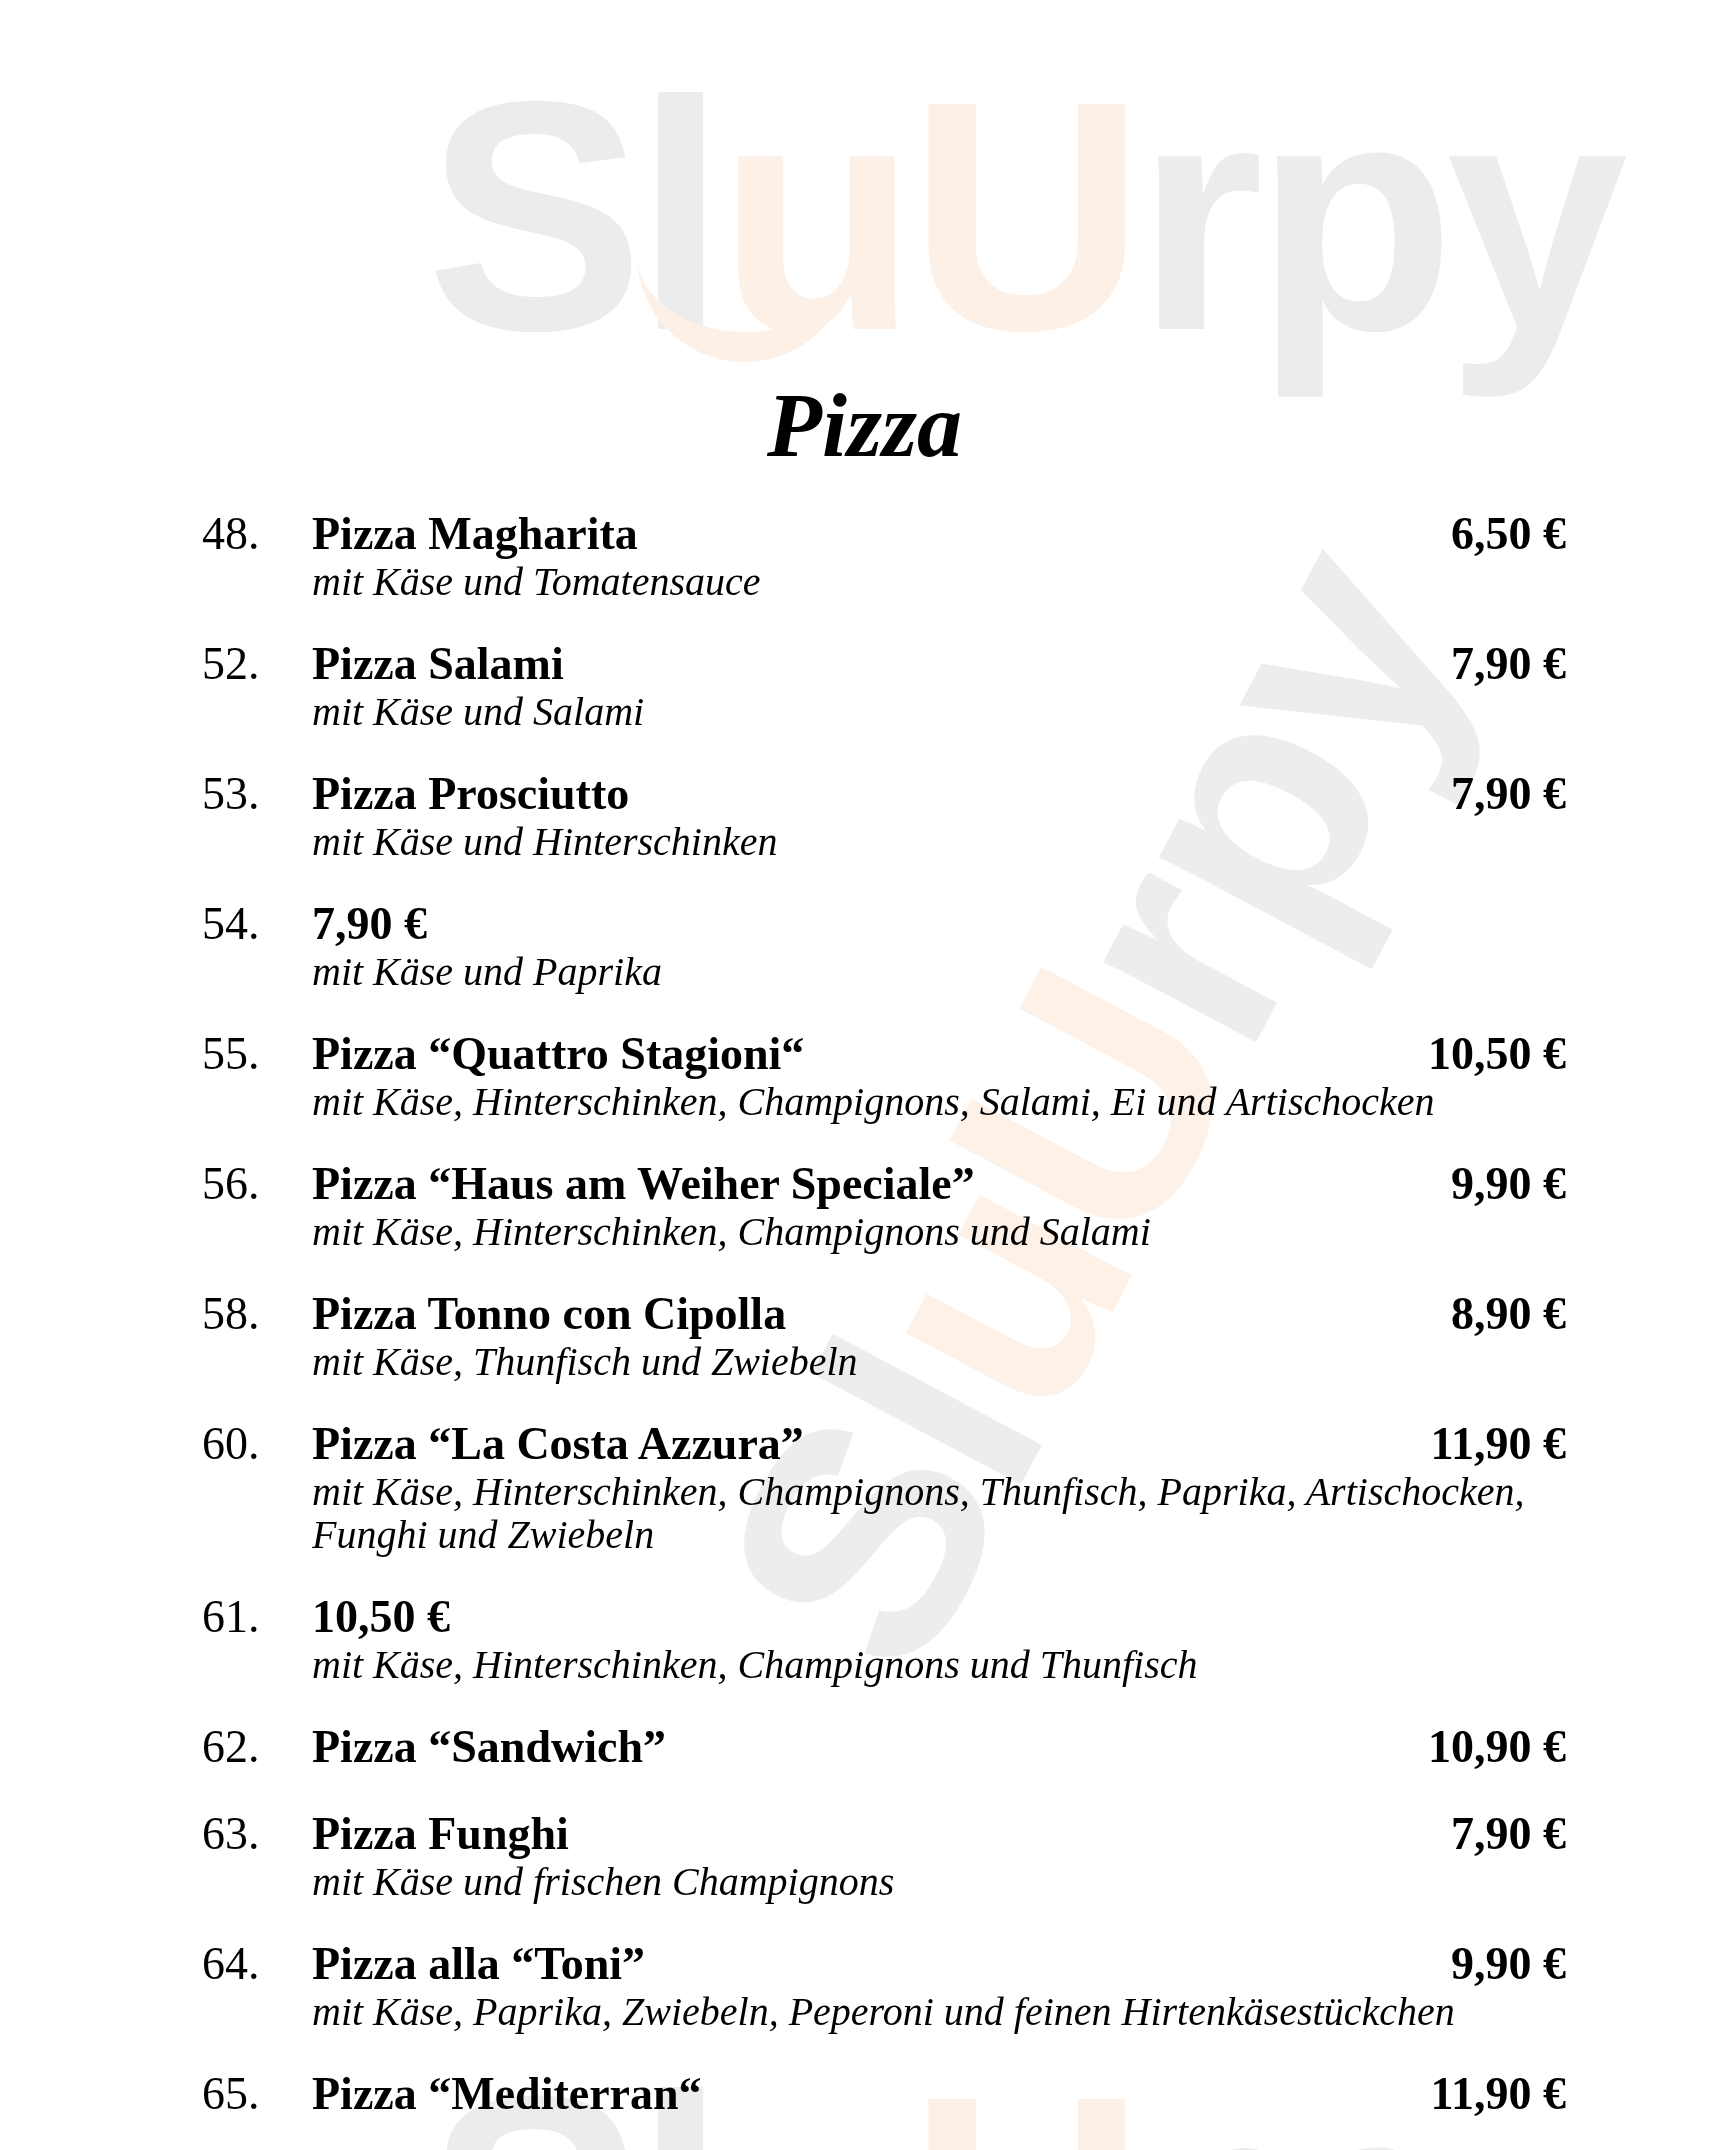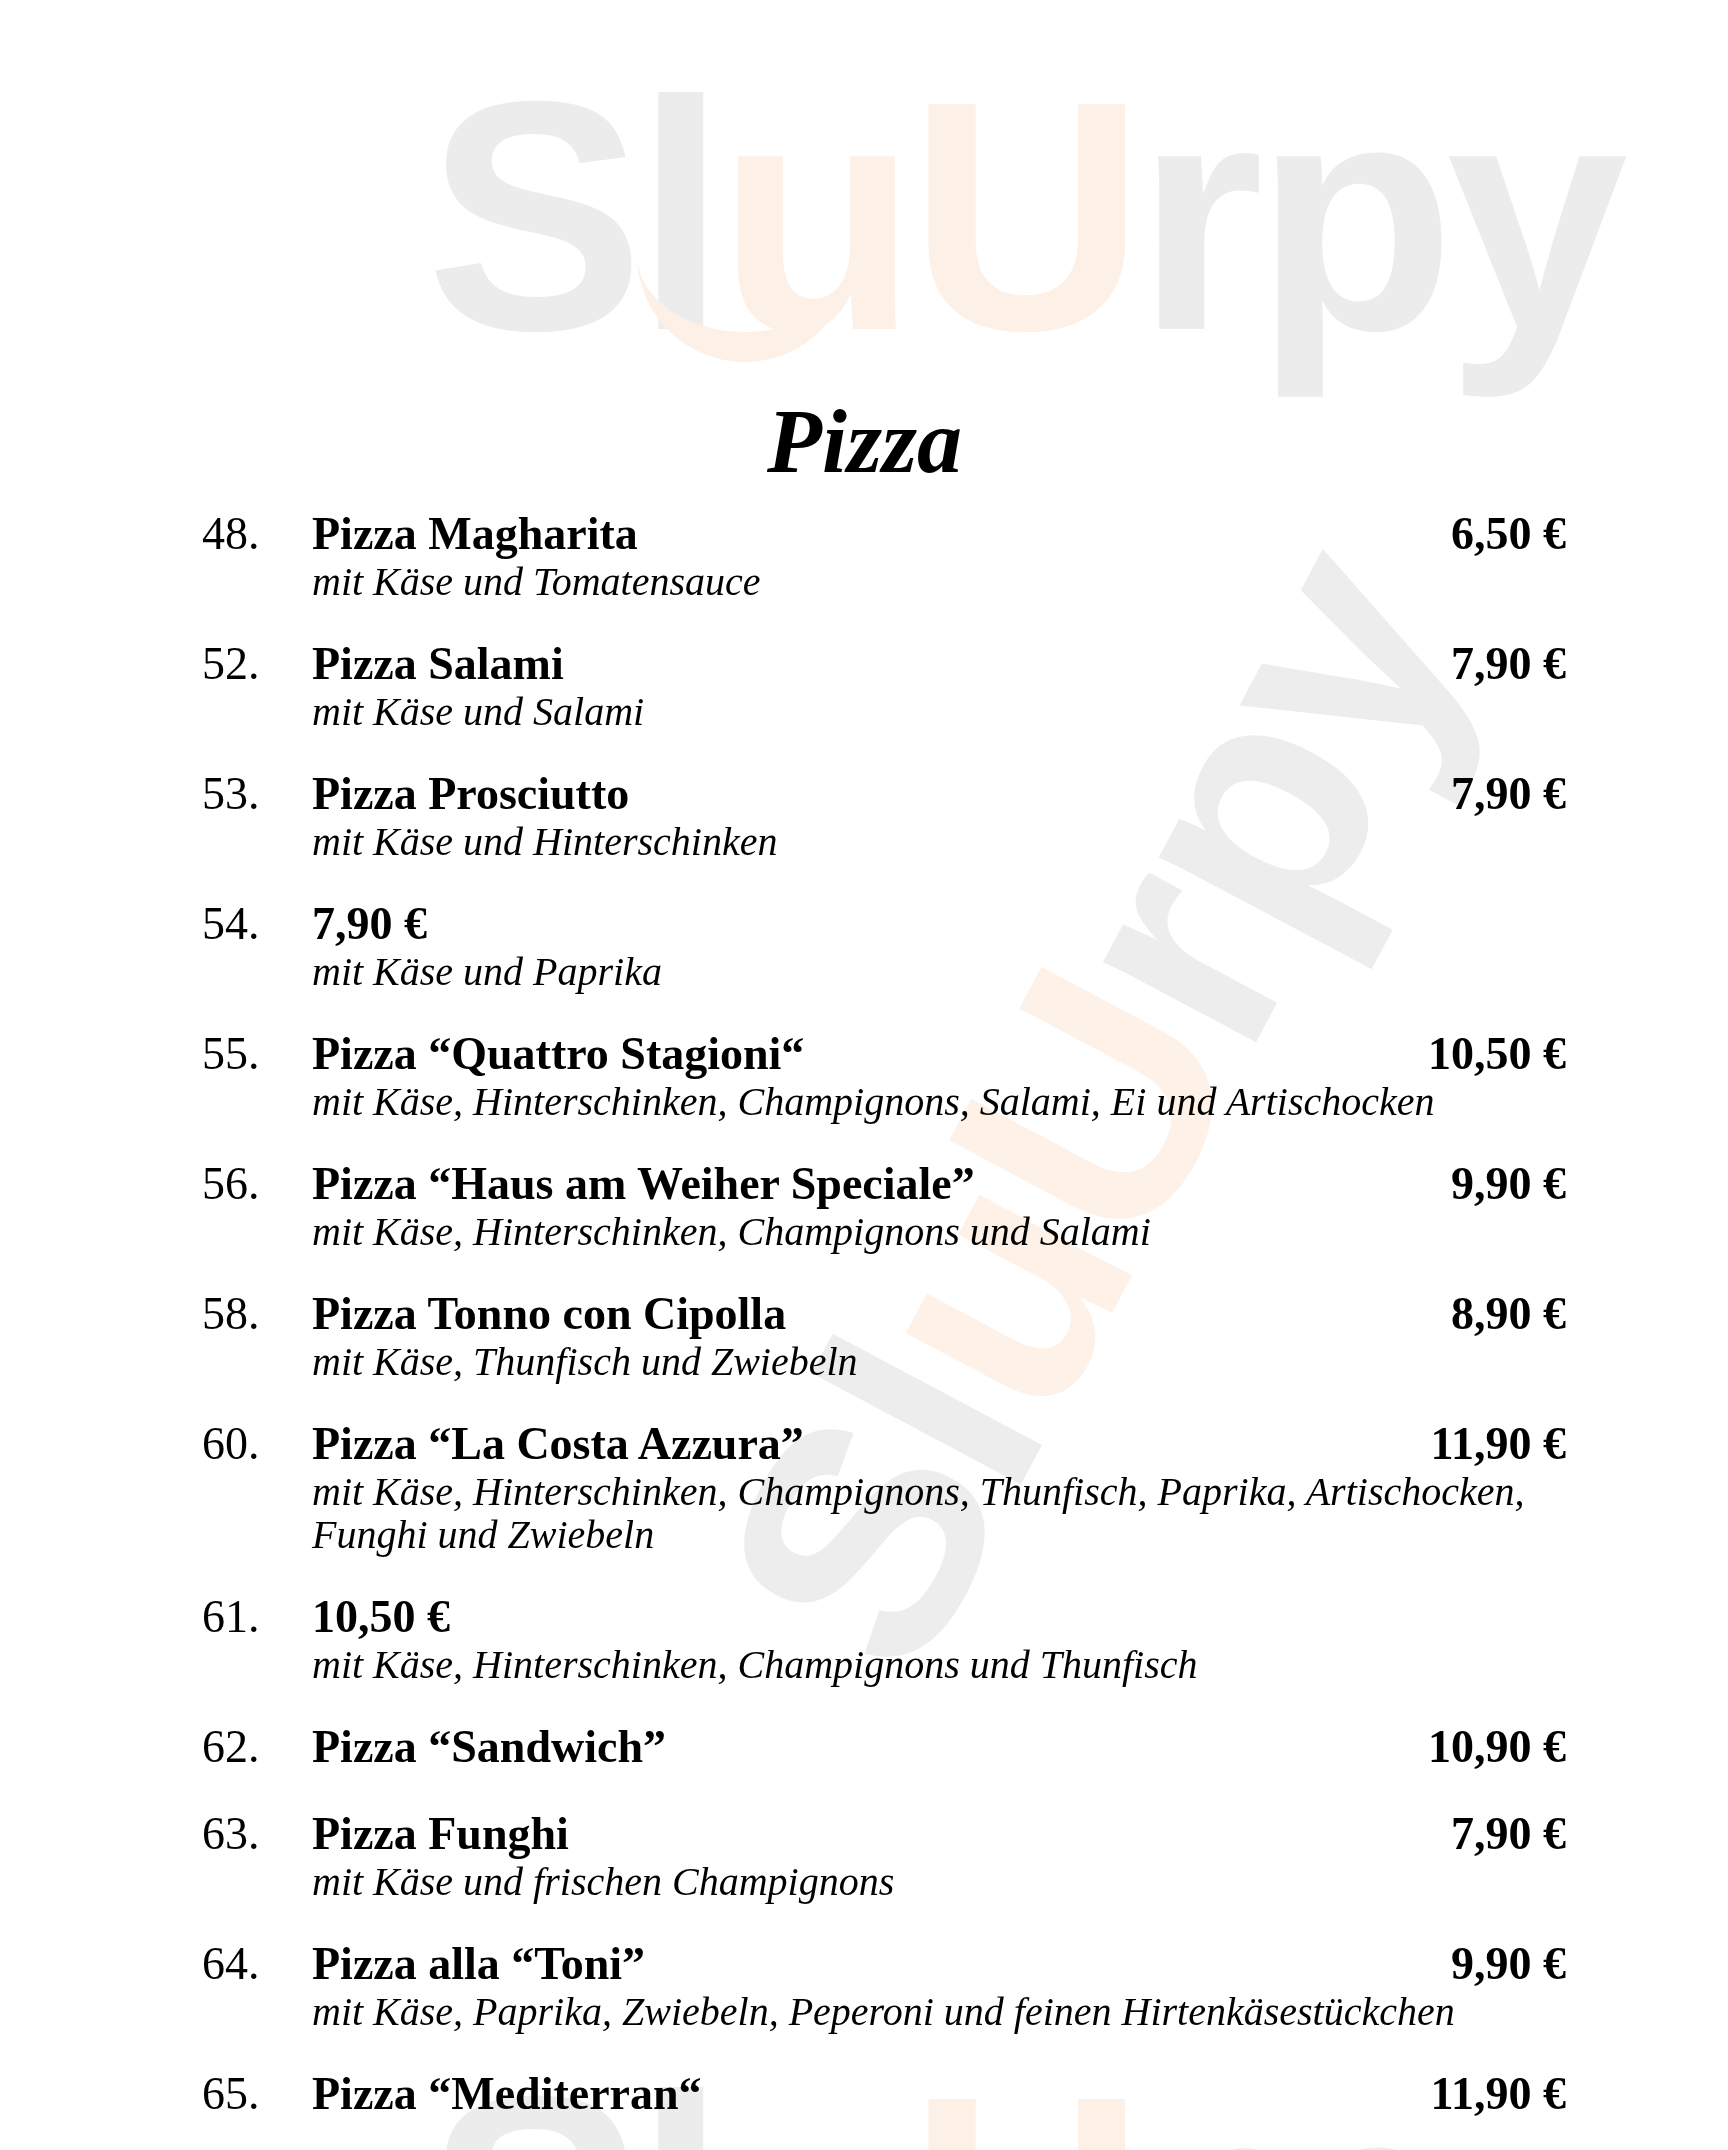--- a/index.html
+++ b/index.html
@@ -51,21 +51,21 @@
       border-radius: 0 0 172px 172px;
       width: 215px;
       height: 108px;
     }
     .smile-top { left: 637px; top: 224px; }
 
     .page-title {
       position: absolute;
       left: 0;
       width: 1729px;
-      top: 397px;
+      top: 381px;
       text-align: center;
       font-style: italic;
       font-weight: bold;
       font-size: 90px;
       line-height: 1;
       z-index: 1;
     }
     .menu {
       position: absolute;
       left: 202px;

